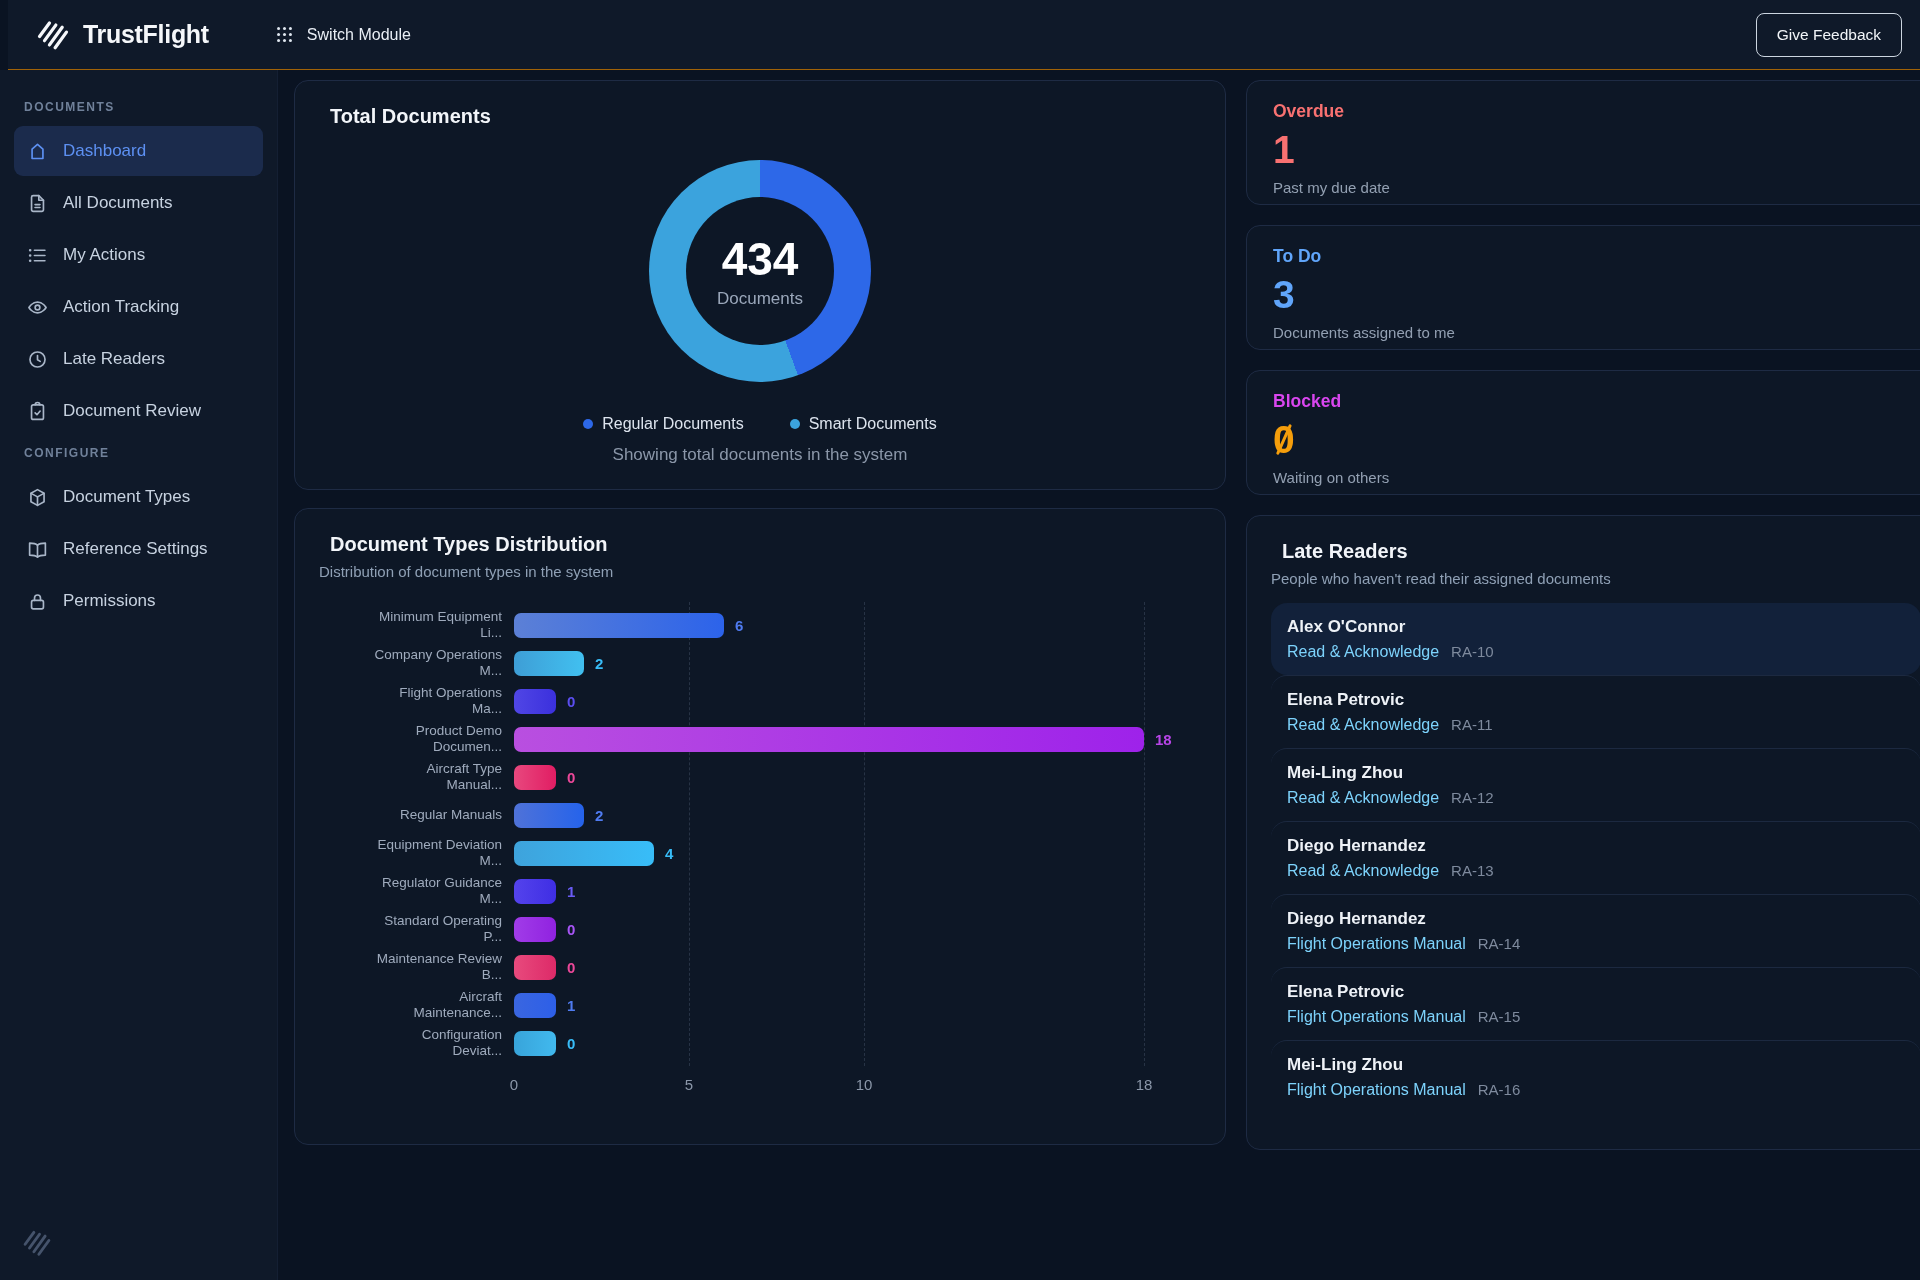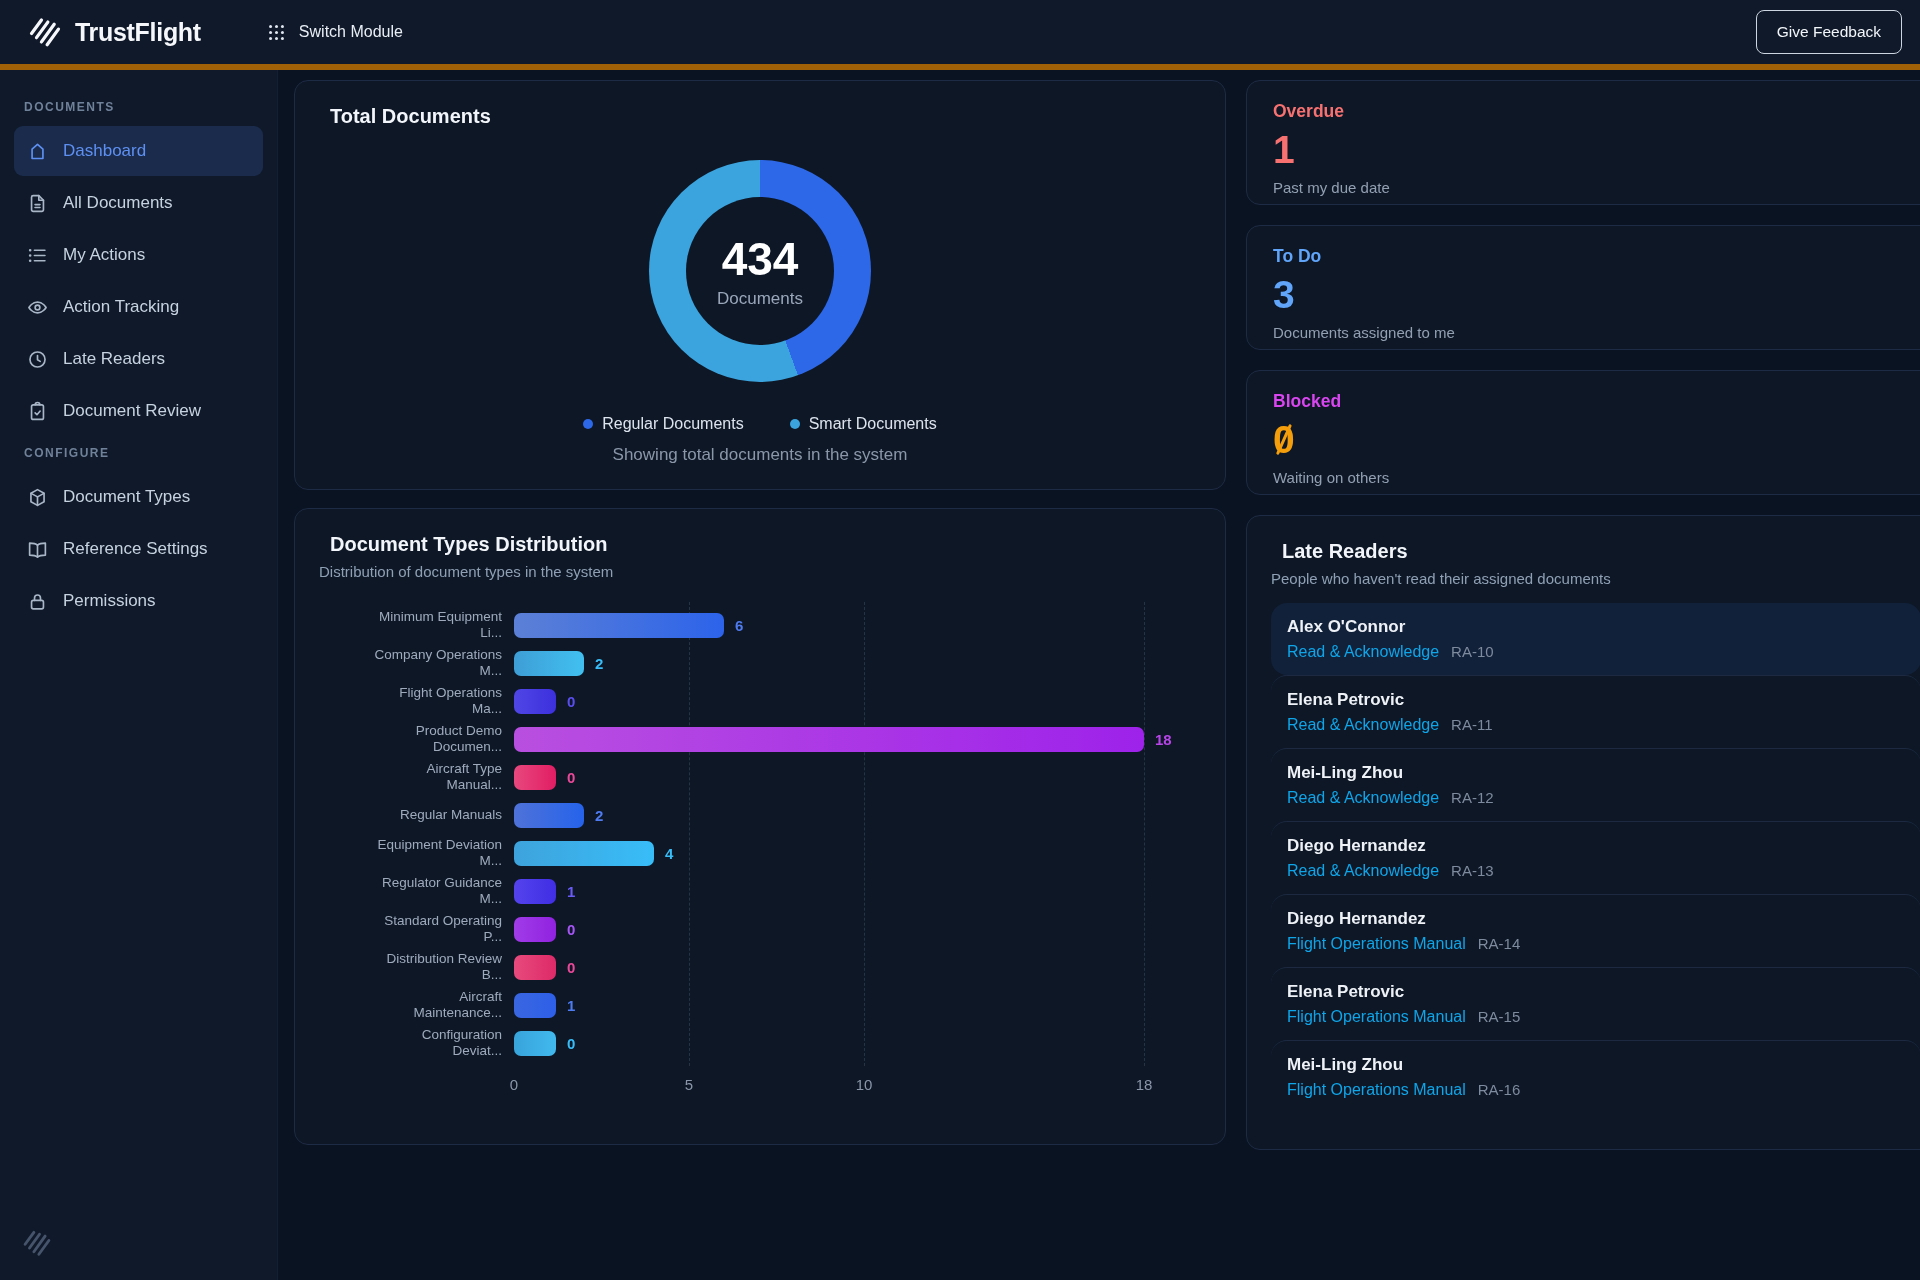--- a/index.html
+++ b/index.html
@@ -2,22 +2,22 @@
 <html><head>
 <meta charset="utf-8">
 <style>
   * { margin:0; padding:0; box-sizing:border-box; }
   html,body { width:1920px; height:1280px; overflow:hidden; }
   body {
     background:#0a1322; color:#e5eaf2;
     font-family:"Liberation Sans","DejaVu Sans",sans-serif;
   }
   
-  .topbar { height:70px; background:#0f1929; border-bottom:6px solid #a16207;
-    display:flex; align-items:center; padding:0 18px 0 28px; }
+  .topbar { height:70px; background:#0f1929; border-bottom:1px solid #a16207;
+    display:flex; align-items:center; padding:0 18px 0 28px;margin-left:8px; }
   .brand { display:flex; align-items:center; gap:13px; }
   .brand svg { width:34px; height:34px; color:#f5f7fa; }
   .brand-name { font-size:25px; font-weight:700; letter-spacing:-0.3px; color:#f5f7fa; }
   .switch { display:flex; align-items:center; gap:13px; margin-left:66px;
     color:#e9eef5; font-size:16px; font-weight:400; cursor:pointer; }
   .switch svg { width:19px; height:19px; color:#dfe6ef; }
   .feedback-btn { margin-left:auto; background:transparent; border:1px solid #ccd5e0;
     color:#f2f5f9; font-size:15.5px; font-family:inherit; padding:12px 20px;
     border-radius:8px; cursor:pointer; }
   
@@ -78,21 +78,21 @@
     transform:translateX(-50%) rotate(24deg); }
   .stat-caption { font-size:15px; color:#93a0b2; margin-top:10px; }
   
   #card-readers { height:635px; padding:24px 24px 16px; }
   .readers-list { margin-top:16px; }
   .reader-row { padding:14px 16px; border-radius:16px; cursor:pointer; }
   .reader-row.divided { border-top:1px solid #1c2940; }
   .reader-row.highlighted { background:#12213a; }
   .reader-name { font-size:17px; font-weight:700; color:#eef2f7; }
   .reader-doc-line { margin-top:6px; }
-  .reader-doc { font-size:16px; color:#0ea5e9; }
+  .reader-doc { font-size:16px; color:#7dd3fc; }
   .reader-code { font-size:15px; color:#7e8a9d; margin-left:12px; }
 </style>
 </head>
 <body>
 
 <div class="topbar">
   <div class="brand">
     <svg viewBox="0 0 24 24" fill="none" stroke="currentColor" stroke-width="2.3" stroke-linecap="round">
       <path d="M9.5 3.5 2.5 13"></path>
         <path d="M14 5 6 16"></path>
@@ -317,21 +317,21 @@
               </div>
               <div class="chart-row">
                 <div class="chart-label">Standard Operating
 P...</div>
                 <div class="bar-zone">
                   <div class="bar" style="width: 42px; background: linear-gradient(90deg, rgb(161, 60, 232), rgb(144, 34, 224));"></div>
                   <span class="bar-value" style="color: rgb(168, 85, 247);">0</span>
                 </div>
               </div>
               <div class="chart-row">
-                <div class="chart-label">Distribution Review
+                <div class="chart-label">Maintenance Review
 B...</div>
                 <div class="bar-zone">
                   <div class="bar" style="width: 42px; background: linear-gradient(90deg, rgb(232, 74, 125), rgb(221, 42, 104));"></div>
                   <span class="bar-value" style="color: rgb(236, 72, 153);">0</span>
                 </div>
               </div>
               <div class="chart-row">
                 <div class="chart-label">Aircraft
 Maintenance...</div>
                 <div class="bar-zone">

